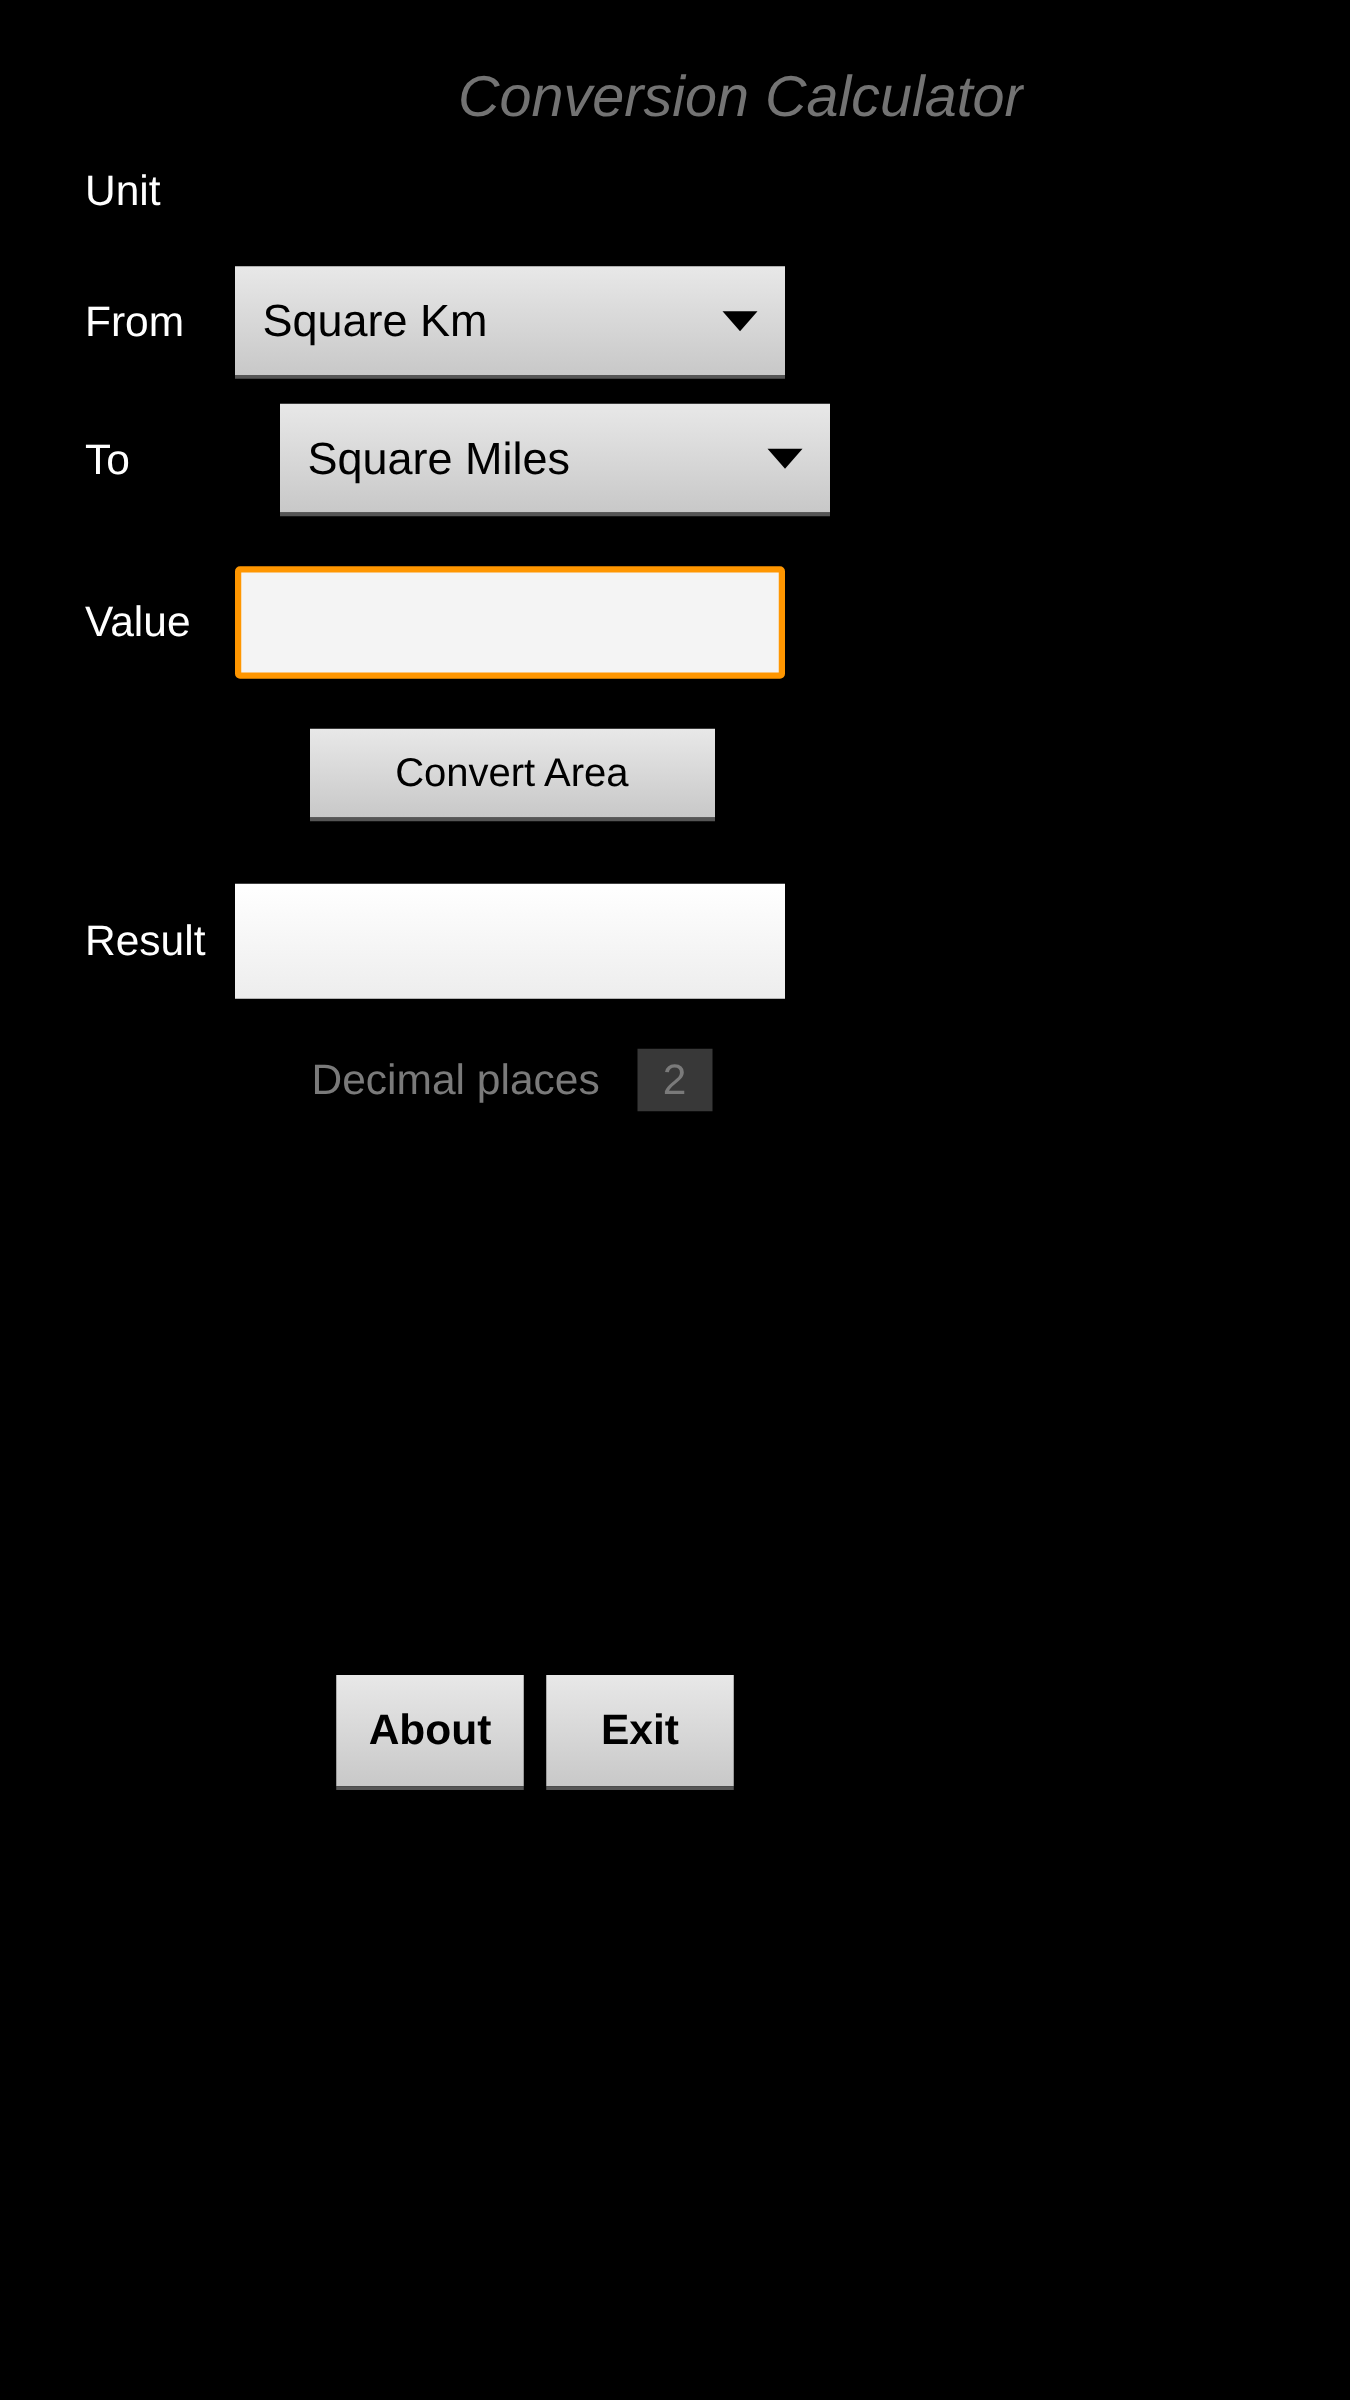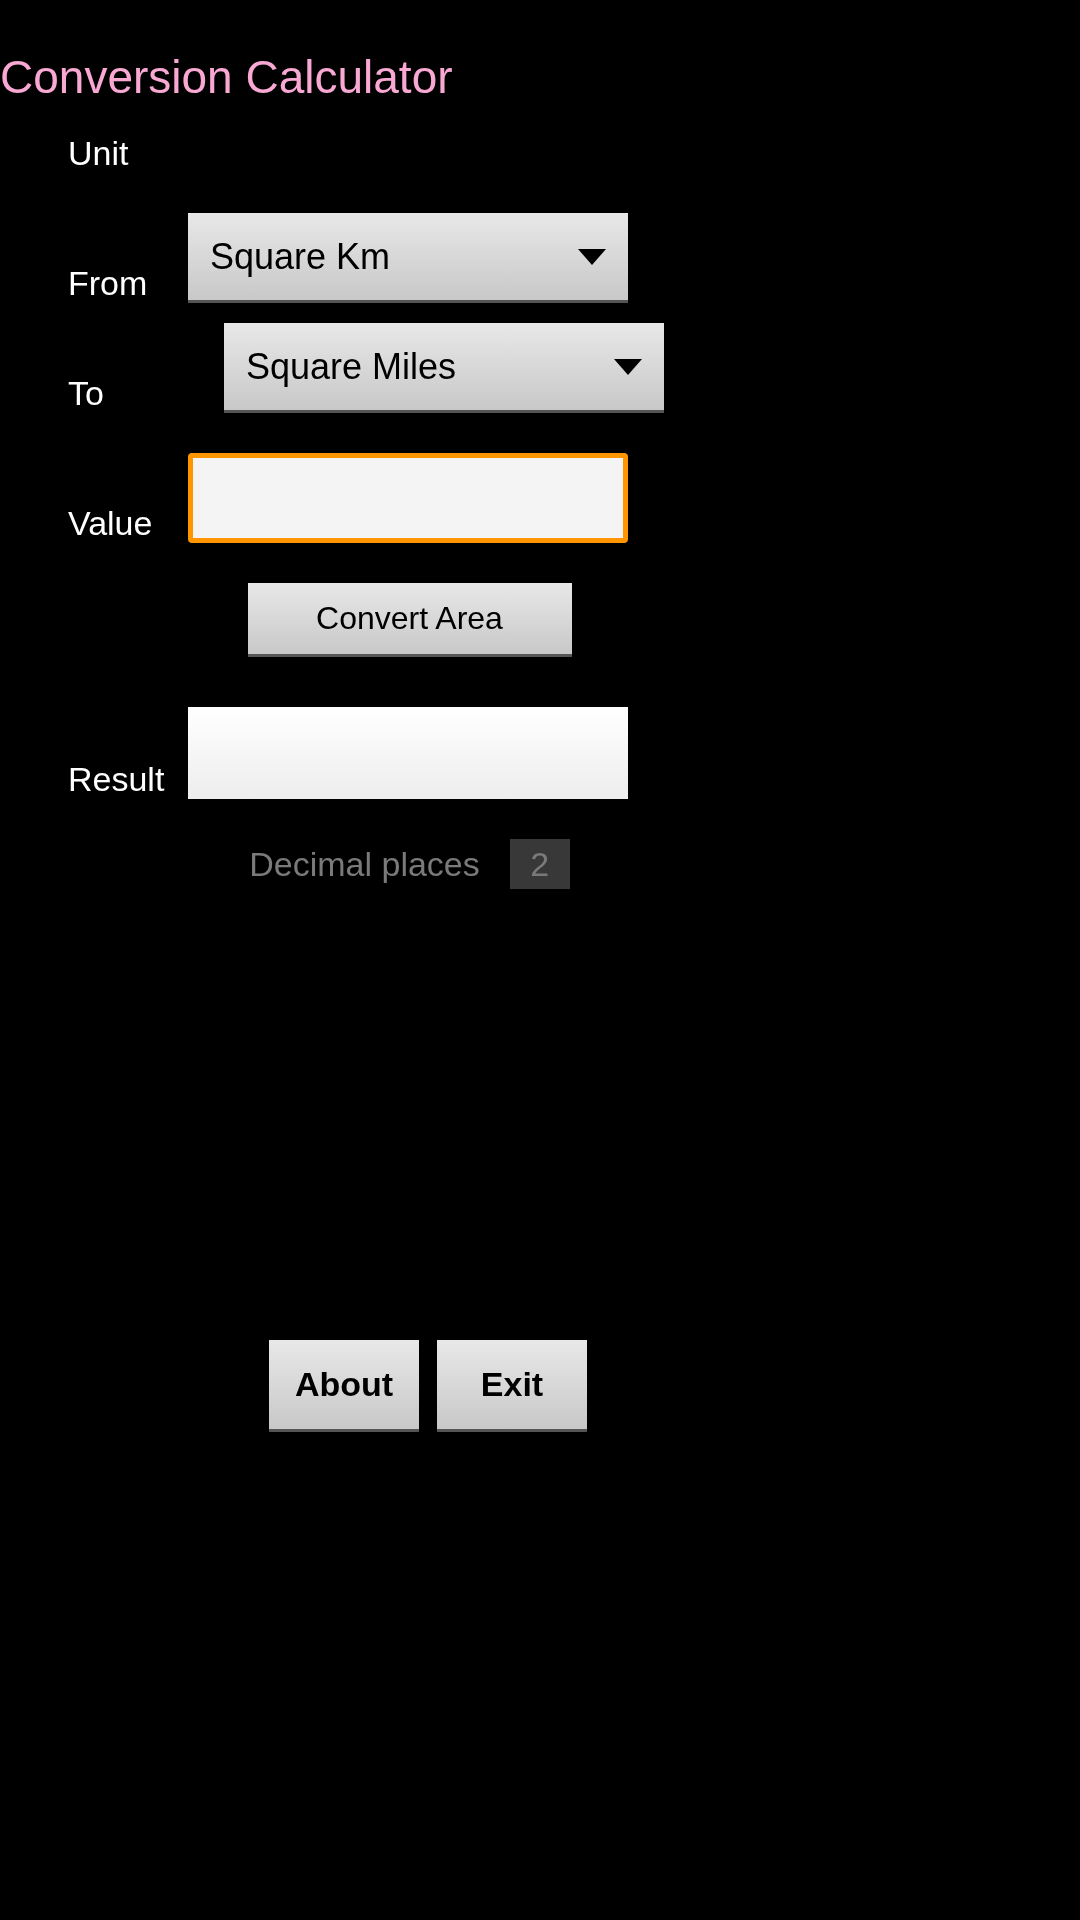--- a/index.html
+++ b/index.html
@@ -8,30 +8,31 @@
       box-sizing: border-box;
     }
     body {
       width: 819px;
       height: 1456px;
       background: #000000;
       font-family: Arial, Helvetica, sans-serif;
       position: relative;
     }
     .title {
-      color: #f9a8d4;
+      color: #737373;
       font-size: 46px;
       font-weight: normal;
-      text-align: left;
+      text-align: right;
       padding-top: 50px;
       padding-bottom: 30px;
+      font-style: italic;
     }
     .form-row {
       display: flex;
-      align-items: flex-end;
+      align-items: center;
       margin-bottom: 40px;
       padding-left: 68px;
     }
     .form-row.to-row {
       margin-top: -20px;
       margin-bottom: 40px;
       gap: 36px;
     }
     .label {
       color: #ffffff;

